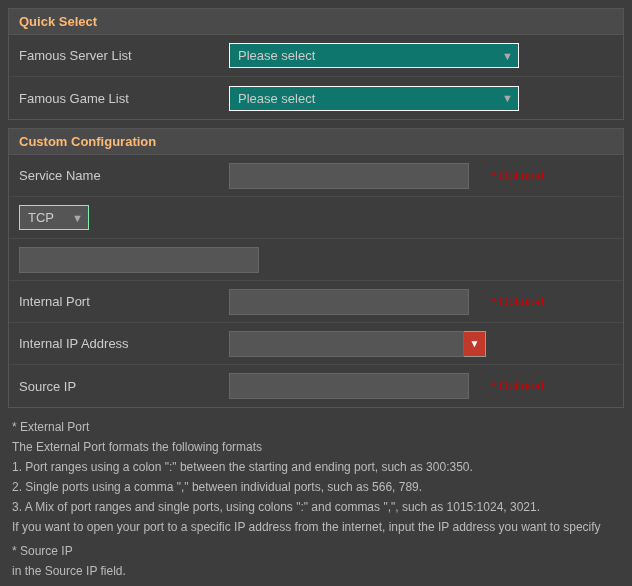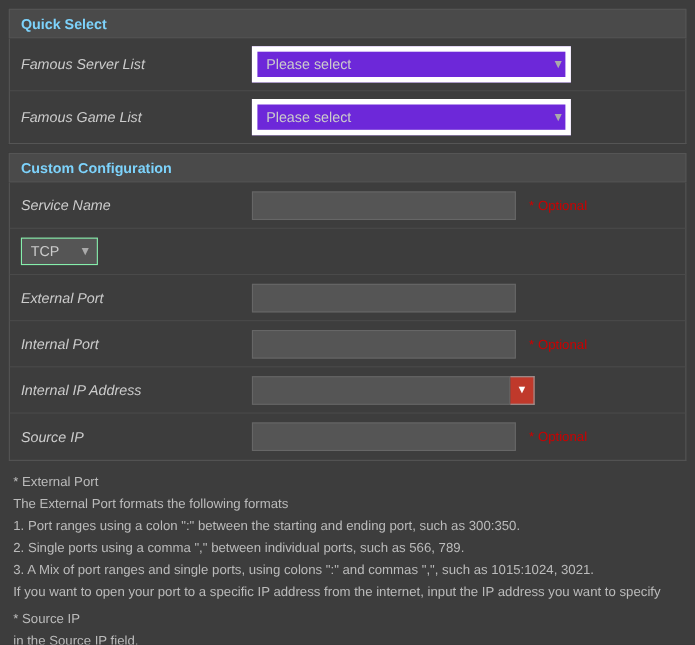--- a/index.html
+++ b/index.html
@@ -21,21 +21,21 @@
     }
     .section {
       background-color: #3d3d3d;
       margin: 8px 8px 0 8px;
     }
     .section-header {
       background-color: #4a4a4a;
       border: 1px solid #555;
       padding: 5px 10px;
       font-size: 13px;
-      color: #7dd3fc;
+      color: #fdba74;
       font-weight: bold;
     }
     .section-body {
       border: 1px solid #555;
       border-top: none;
       background-color: #3d3d3d;
     }
     .form-row {
       display: flex;
       align-items: center;
@@ -44,36 +44,35 @@
       min-height: 42px;
     }
     .form-row:last-child {
       border-bottom: none;
     }
     .form-label {
       width: 210px;
       min-width: 210px;
       color: #ccc;
       font-size: 13px;
-      font-style: italic;
     }
     .form-control-area {
       flex: 1;
       display: flex;
       align-items: center;
       gap: 6px;
     }
     .select-wrapper {
       position: relative;
       display: inline-block;
     }
     select {
-      background-color: #6d28d9;
-      color: #ccc;
-      border: 5px solid #ffffff;
+      background-color: #0f766e;
+      color: #ccc;
+      border: 1px solid #ffffff;
       padding: 4px 24px 4px 8px;
       font-size: 13px;
       appearance: none;
       -webkit-appearance: none;
       cursor: pointer;
       outline: none;
     }
     .quick-select select {
       width: 290px;
     }
@@ -97,21 +96,21 @@
     }
     .input-standard {
       width: 240px;
     }
     .input-with-optional {
       width: 240px;
     }
     .optional-text {
       color: #cc0000;
       font-size: 12px;
-      margin-left: 6px;
+      margin-left: 16px;
     }
     .protocol-select {
       width: 70px;
       background-color: #555;
       color: #ccc;
       border: 1px solid #86efac;
       padding: 4px 8px;
       font-size: 13px;
       appearance: none;
       -webkit-appearance: none;
@@ -208,21 +207,20 @@
               <option>TCP</option>
               <option>UDP</option>
               <option>TCP/UDP</option>
             </select>
             <span class="select-arrow">▼</span>
           </div>
         </div>
       </div>
 
       <div class="form-row">
-        <div class="form-label">External Port</div>
         <div class="form-control-area">
           <input type="text" class="input-standard" style="">
         </div>
       </div>
 
       <div class="form-row">
         <div class="form-label">Internal Port</div>
         <div class="form-control-area">
           <input type="text" class="input-with-optional" style="">
           <span class="optional-text">* Optional</span>

